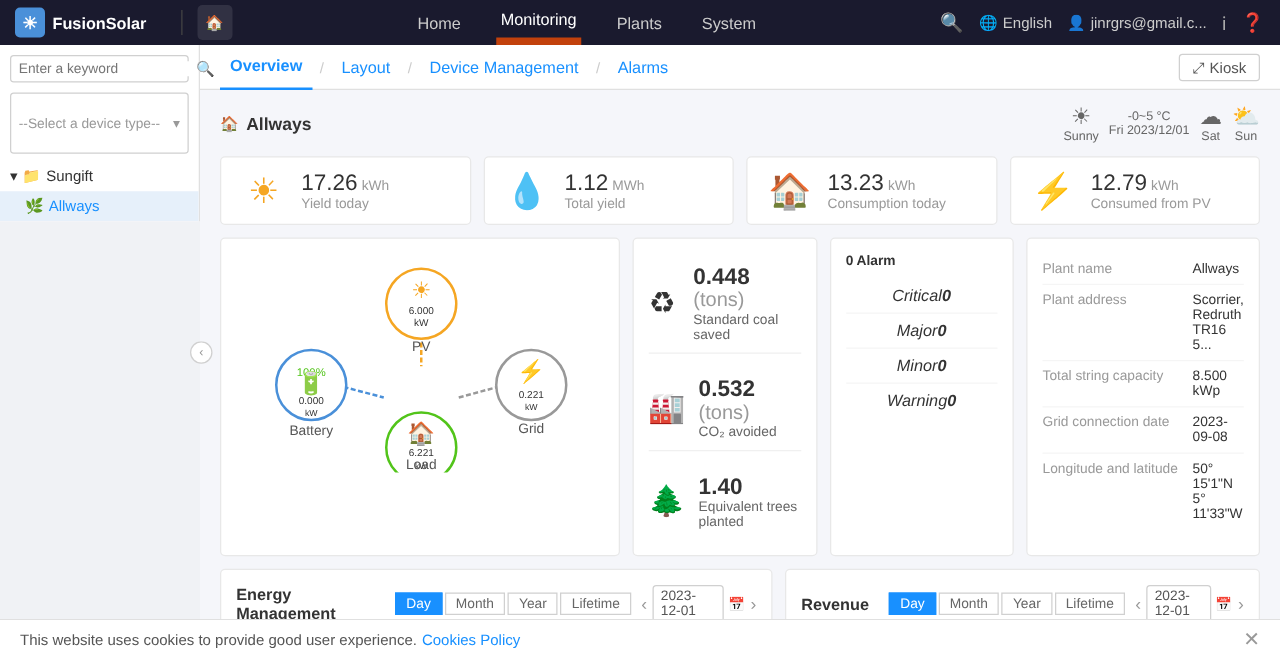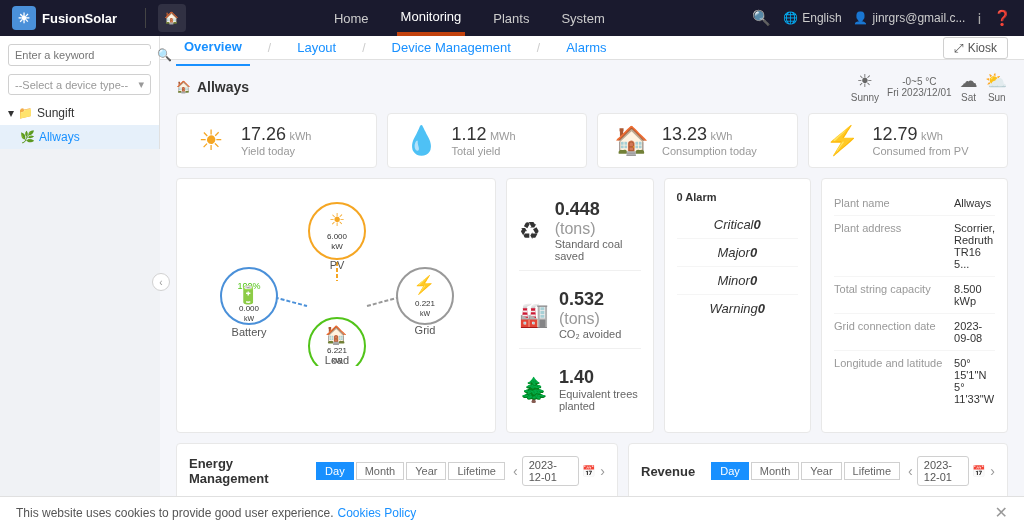--- a/index.html
+++ b/index.html
@@ -50,21 +50,21 @@
       font-size: 13px;
       color: #ccc;
       cursor: pointer;
       padding: 0 4px;
       height: 36px;
       display: flex;
       align-items: center;
     }
     .nav-item.active {
       color: #fff;
-      border-bottom: 4px solid #c2410c;
+      border-bottom: 6px solid #c2410c;
     }
     .nav-right {
       display: flex;
       align-items: center;
       gap: 12px;
     }
     .nav-right-icon {
       font-size: 15px;
       color: #aaa;
       cursor: pointer;
@@ -113,21 +113,21 @@
       outline: none;
       font-size: 11px;
       flex: 1;
       color: #999;
     }
     .sidebar-search-icon { color: #999; font-size: 12px; }
     .sidebar-select {
       margin: 0 8px 6px 8px;
       border: 1px solid #d0d0d0;
       border-radius: 3px;
-      padding: 3px 6px;
+      padding: 17px 6px;
       font-size: 11px;
       color: #999;
       display: flex;
       justify-content: space-between;
       align-items: center;
     }
     .sidebar-tree {
       flex: 1;
       overflow-y: auto;
     }
@@ -154,22 +154,22 @@
       background: #f5f6fa;
     }
 
     
     .sub-nav {
       background: #fff;
       border-bottom: 1px solid #e0e0e0;
       padding: 0 16px;
       display: flex;
       align-items: center;
-      height: 24px;
-      gap: 16px;
+      height: 36px;
+      gap: 4px;
     }
     .sub-nav-item {
       font-size: 13px;
       color: #1890ff;
       cursor: pointer;
       padding: 0 8px;
       height: 36px;
       display: flex;
       align-items: center;
     }

